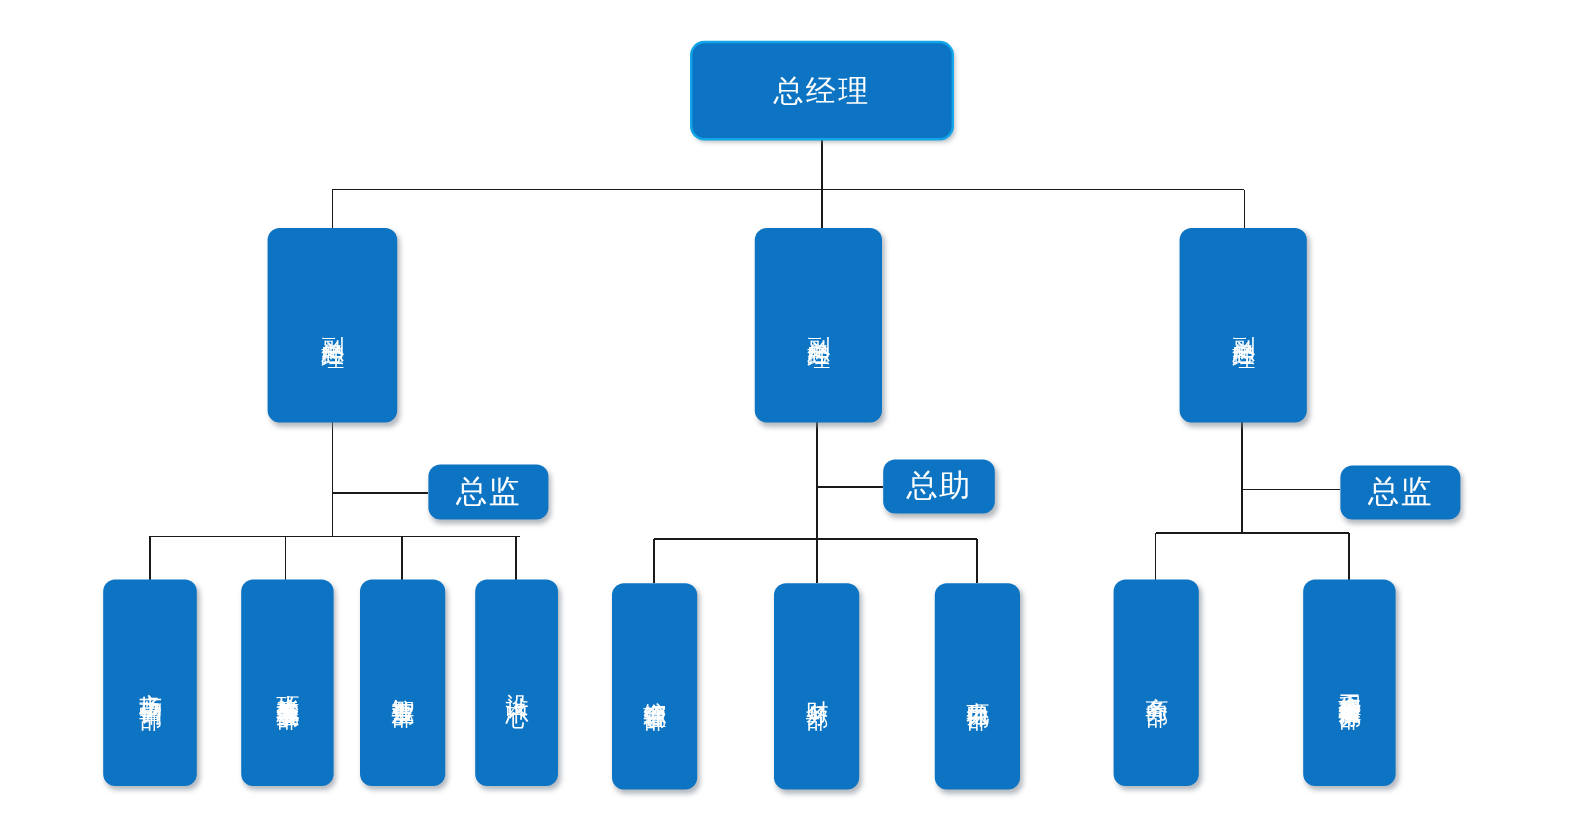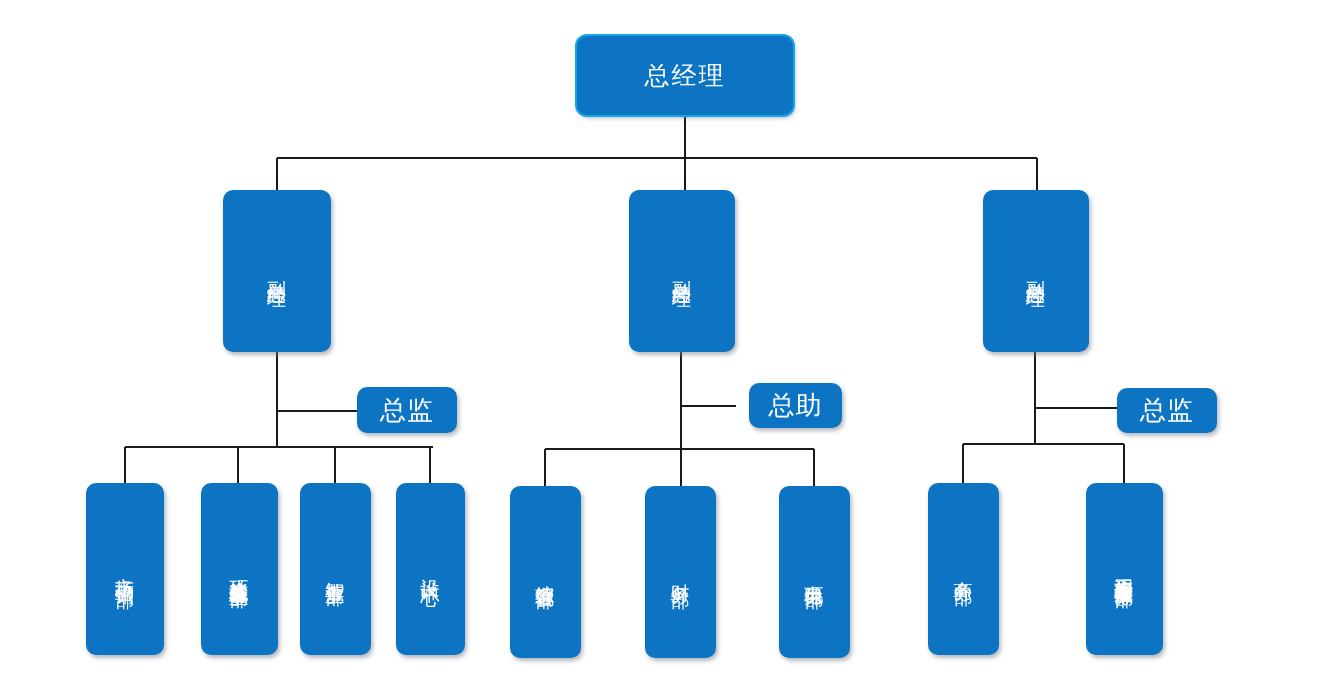--- a/index.html
+++ b/index.html
@@ -111,21 +111,21 @@
   </div>
 
   <div class="node" style="left:983px;top:190px;width:106px;height:162px;">
     <span class="label-v">副总经理</span>
   </div>
 
   <div class="node" style="left:357px;top:387px;width:100px;height:46px;">
     <span class="label-h small">总监</span>
   </div>
 
-  <div class="node" style="left:736px;top:383px;width:93px;height:45px;margin-left:13px;">
+  <div class="node" style="left:736px;top:383px;width:93px;height:45px;">
     <span class="label-h small">总助</span>
   </div>
 
   <div class="node" style="left:1117px;top:388px;width:100px;height:45px;">
     <span class="label-h small">总监</span>
   </div>
 
   <div class="node" style="left:86px;top:483px;width:78px;height:172px;">
     <span class="label-v">市场营销部</span>
   </div>

